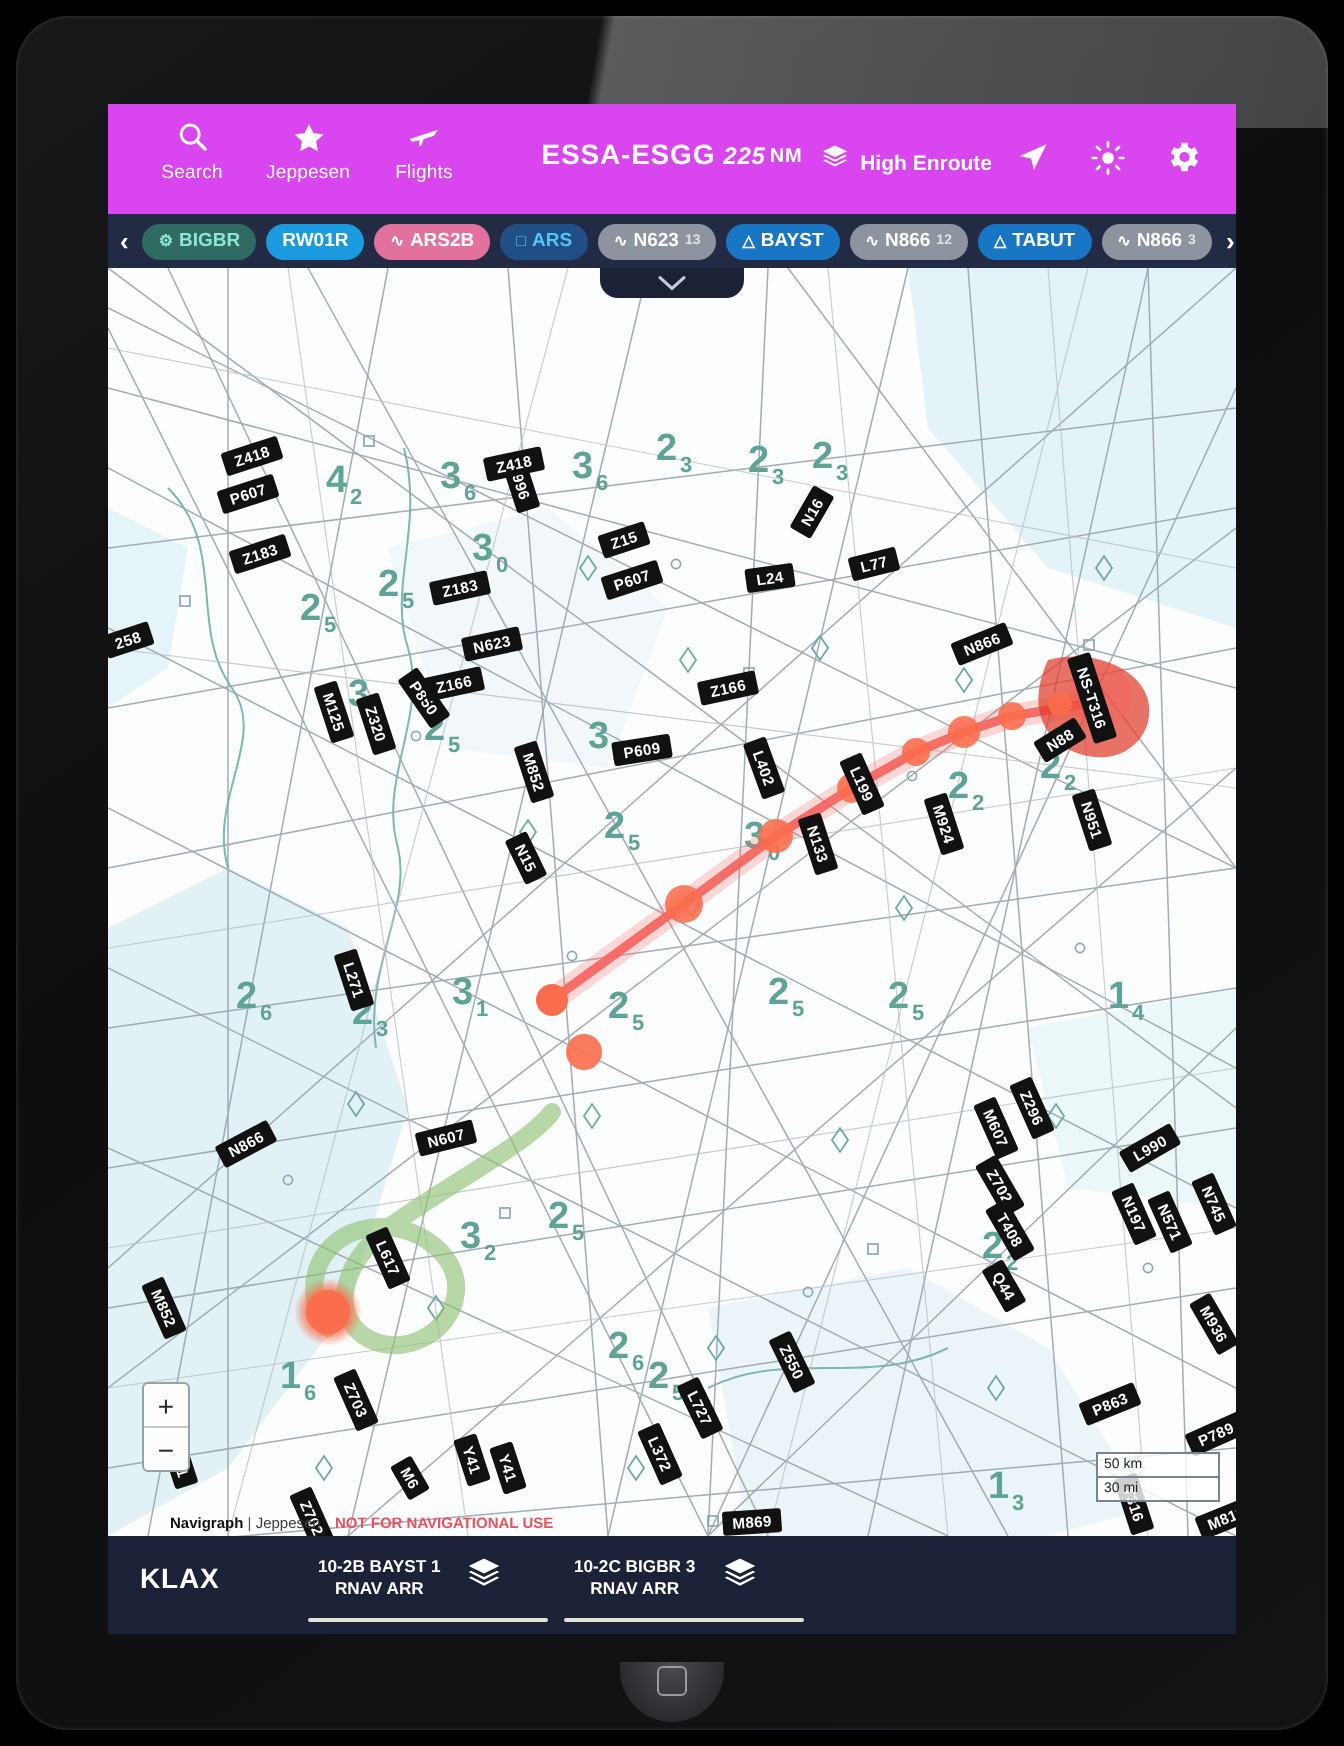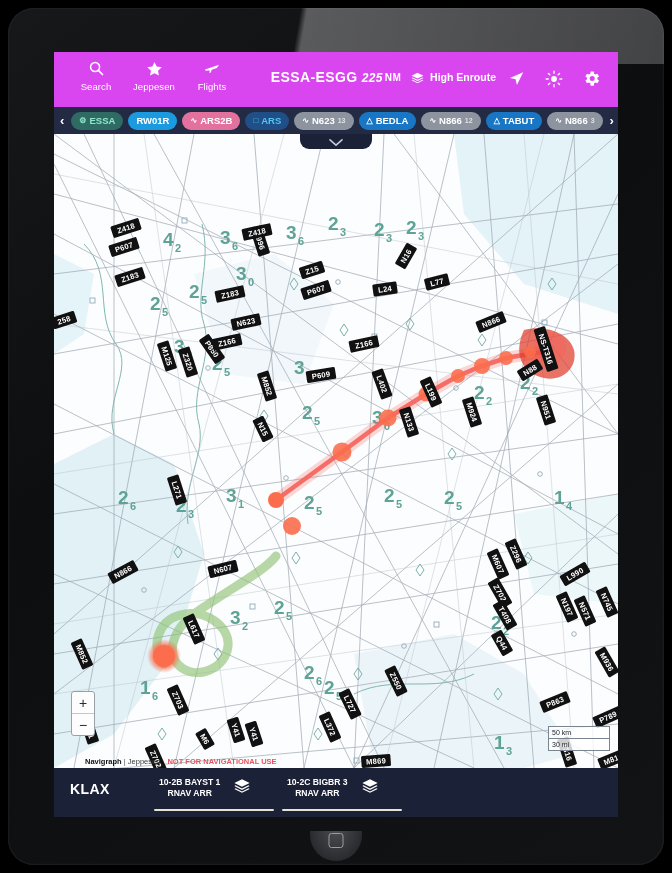--- a/index.html
+++ b/index.html
@@ -26,21 +26,21 @@
   .tb-tool{position:absolute;top:6px;width:56px;text-align:center;color:#fff;cursor:pointer;}
   .tb-tool .ic{height:21px;display:flex;align-items:center;justify-content:center;}
   .tb-tool .lb{font-size:9.5px;margin-top:2px;letter-spacing:.1px;}
   #t-search{left:14px;} #t-fav{left:72px;} #t-flights{left:130px;}
 
   #route-title{position:absolute;left:0;top:17px;width:100%;text-align:center;color:#fff;
     font-size:14px;font-weight:bold;letter-spacing:.4px;white-space:nowrap;}
   #route-title .dist{font-size:12px;font-weight:bold;margin-left:4px;font-style:italic;}
   #route-title .unit{font-size:10px;font-weight:bold;margin-left:2px;vertical-align:1px;}
 
-  #layer-btn{position:absolute;right:122px;top:19px;display:flex;align-items:flex-start;gap:5px;
+  #layer-btn{position:absolute;right:122px;top:19px;display:flex;align-items:flex-end;gap:5px;
     color:#fff;font-size:10.5px;font-weight:bold;cursor:pointer;white-space:nowrap;}
   #loc-btn{position:absolute;right:93px;top:18px;cursor:pointer;}
   #bright-btn{position:absolute;right:55px;top:18px;cursor:pointer;}
   #gear-btn{position:absolute;right:17px;top:17px;cursor:pointer;}
 
   
   #chipbar{position:absolute;left:0;top:55px;width:100%;height:27px;background:#222a44;
     display:flex;align-items:center;gap:5px;padding:0 4px;box-sizing:border-box;overflow:hidden;}
   .chip{height:18px;border-radius:9px;display:flex;align-items:center;gap:3px;padding:0 8px;
     font-size:9.5px;font-weight:bold;color:#fff;white-space:nowrap;flex:none;cursor:pointer;}
@@ -173,41 +173,41 @@
           1.7-1l2.5 1 2-3.5zM12.9 15.2a3.2 3.2 0 1 1 0-6.4 3.2 3.2 0 0 1 0 6.4z"></path>
           </svg>
       </div>
     </div>
 
     <div id="chipbar">
       <div class="arrow">‹</div>
       <div id="chips-host" style="display:flex;align-items:center;gap:5px;">
           <div class="chip" style="background: rgb(47, 107, 99); color: rgb(143, 230, 207);">
             <span class="gl">⚙</span>
-            <span>ESSA</span>
+            <span>BIGBR</span>
           </div>
           <div class="chip" style="background: rgb(27, 154, 224); color: rgb(255, 255, 255);">
             <span>RW01R</span>
           </div>
           <div class="chip" style="background: rgb(227, 113, 158); color: rgb(255, 255, 255);">
             <span class="gl">∿</span>
             <span>ARS2B</span>
           </div>
           <div class="chip" style="background: rgb(31, 79, 134); color: rgb(86, 196, 242);">
             <span class="gl">□</span>
             <span>ARS</span>
           </div>
           <div class="chip" style="background: rgb(141, 148, 159); color: rgb(255, 255, 255);">
             <span class="gl">∿</span>
             <span>N623</span>
             <span class="cn">13</span>
           </div>
           <div class="chip" style="background: rgb(25, 118, 196); color: rgb(255, 255, 255);">
             <span class="gl">△</span>
-            <span>BEDLA</span>
+            <span>BAYST</span>
           </div>
           <div class="chip" style="background: rgb(141, 148, 159); color: rgb(255, 255, 255);">
             <span class="gl">∿</span>
             <span>N866</span>
             <span class="cn">12</span>
           </div>
           <div class="chip" style="background: rgb(25, 118, 196); color: rgb(255, 255, 255);">
             <span class="gl">△</span>
             <span>TABUT</span>
           </div>

